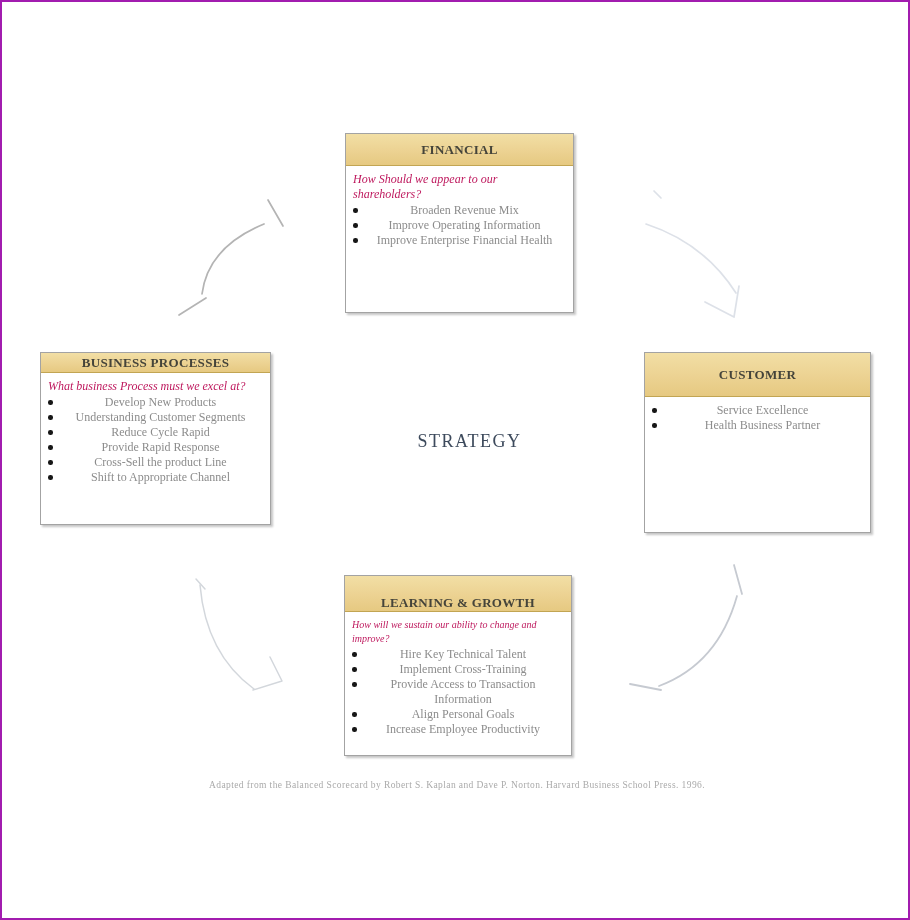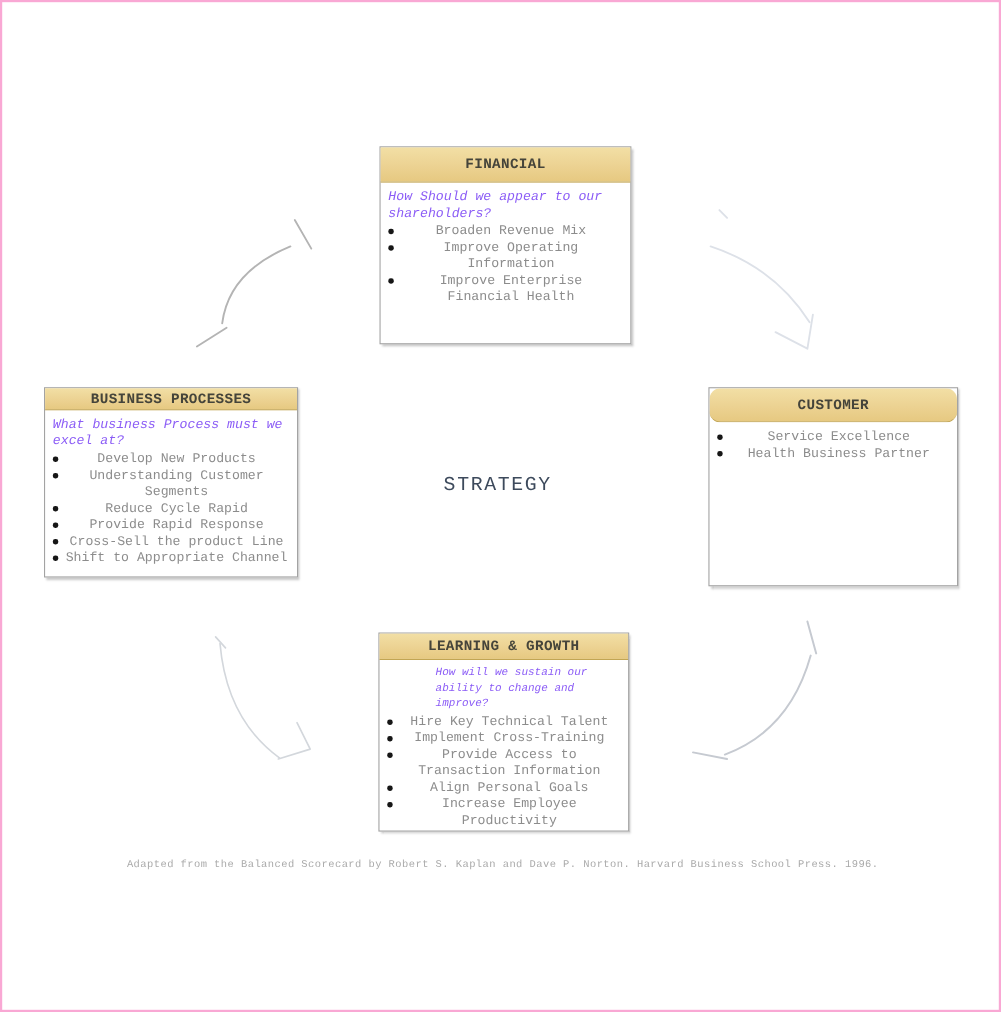--- a/index.html
+++ b/index.html
@@ -1,22 +1,22 @@
 <!DOCTYPE html>
 <html><head>
 <meta charset="utf-8">
 <style>
   html,body{margin:0;padding:0;background:#fff;}
   .page{
     position:relative;
     width:910px;height:920px;
     box-sizing:border-box;
     background:#ffffff;
-    border:2px solid #f9a8d4;
-    font-family:Liberation Mono, monospace;
+    border:2px solid #a21caf;
+    font-family:Liberation Serif, serif;
     overflow:hidden;
   }
   .arrows{position:absolute;left:0;top:0;pointer-events:none;}
   .box{
     position:absolute;
     box-sizing:border-box;
     background:#ffffff;
     border:1px solid #a3a3a3;
     box-shadow:2px 2px 2px rgba(110,110,110,.4);
   }
@@ -25,49 +25,49 @@
     background:linear-gradient(180deg,#f2dfa5 0%,#ecd292 55%,#e6c981 100%);
     border-bottom:1px solid #c2a553;
     box-sizing:border-box;
   }
   .box-header span{
     font-size:13px;font-weight:700;letter-spacing:.3px;color:#45443a;
   }
   .box-body{padding:6px 8px 0 6px;}
   .question{
     font-style:italic;font-size:12px;line-height:15px;
-    color:#8b5cf6;padding-left:1px;margin:0 0 1px 0;
+    color:#be185d;padding-left:1px;margin:0 0 1px 0;
   }
-  .small-q .question{font-size:10px;line-height:14px;margin-left:44px;}
+  .small-q .question{font-size:10px;line-height:14px;}
   ul.bullets{list-style:none;margin:0;padding:0;}
   ul.bullets li{
     position:relative;padding-left:12px;
     font-size:12px;line-height:15px;color:#8c8c8c;text-align:center;
   }
   ul.bullets li::before{
     content:'';position:absolute;left:1px;top:5px;
     width:4.5px;height:4.5px;border-radius:50%;background:#161616;
   }
   .strategy{
-    position:absolute;left:336px;top:429px;width:229px;
+    position:absolute;left:353px;top:429px;width:229px;
     text-align:center;font-size:18px;letter-spacing:1.5px;color:#3d4a5c;
   }
   .caption{
     position:absolute;left:0;top:778px;width:910px;
     text-align:center;font-size:9.5px;letter-spacing:.4px;color:#aaaaaa;
   }
   
   #box-financial{left:343px;top:131px;width:229px;height:180px;}
   #box-financial .box-header{height:32px;}
   #box-business-processes{left:38px;top:350px;width:231px;height:173px;}
   #box-business-processes .box-header{height:20px;}
   #box-customer{left:642px;top:350px;width:227px;height:181px;}
-  #box-customer .box-header{height:31px;border-radius:10px;}
+  #box-customer .box-header{height:44px;}
   #box-learning-growth{left:342px;top:573px;width:228px;height:181px;}
-  #box-learning-growth .box-header{height:24px;}
+  #box-learning-growth .box-header{height:36px;align-items:flex-end;}
 </style>
 </head>
 <body>
 
 <div class="page">
 
   <svg class="arrows" width="910" height="920" viewBox="0 0 910 920" aria-hidden="true">
     <g stroke="#b4b4b4" stroke-width="1.7" fill="none" stroke-linecap="round">
       <path d="M200,292 Q206,245 262,222"></path>
       <path d="M266,198 L281,224"></path>

